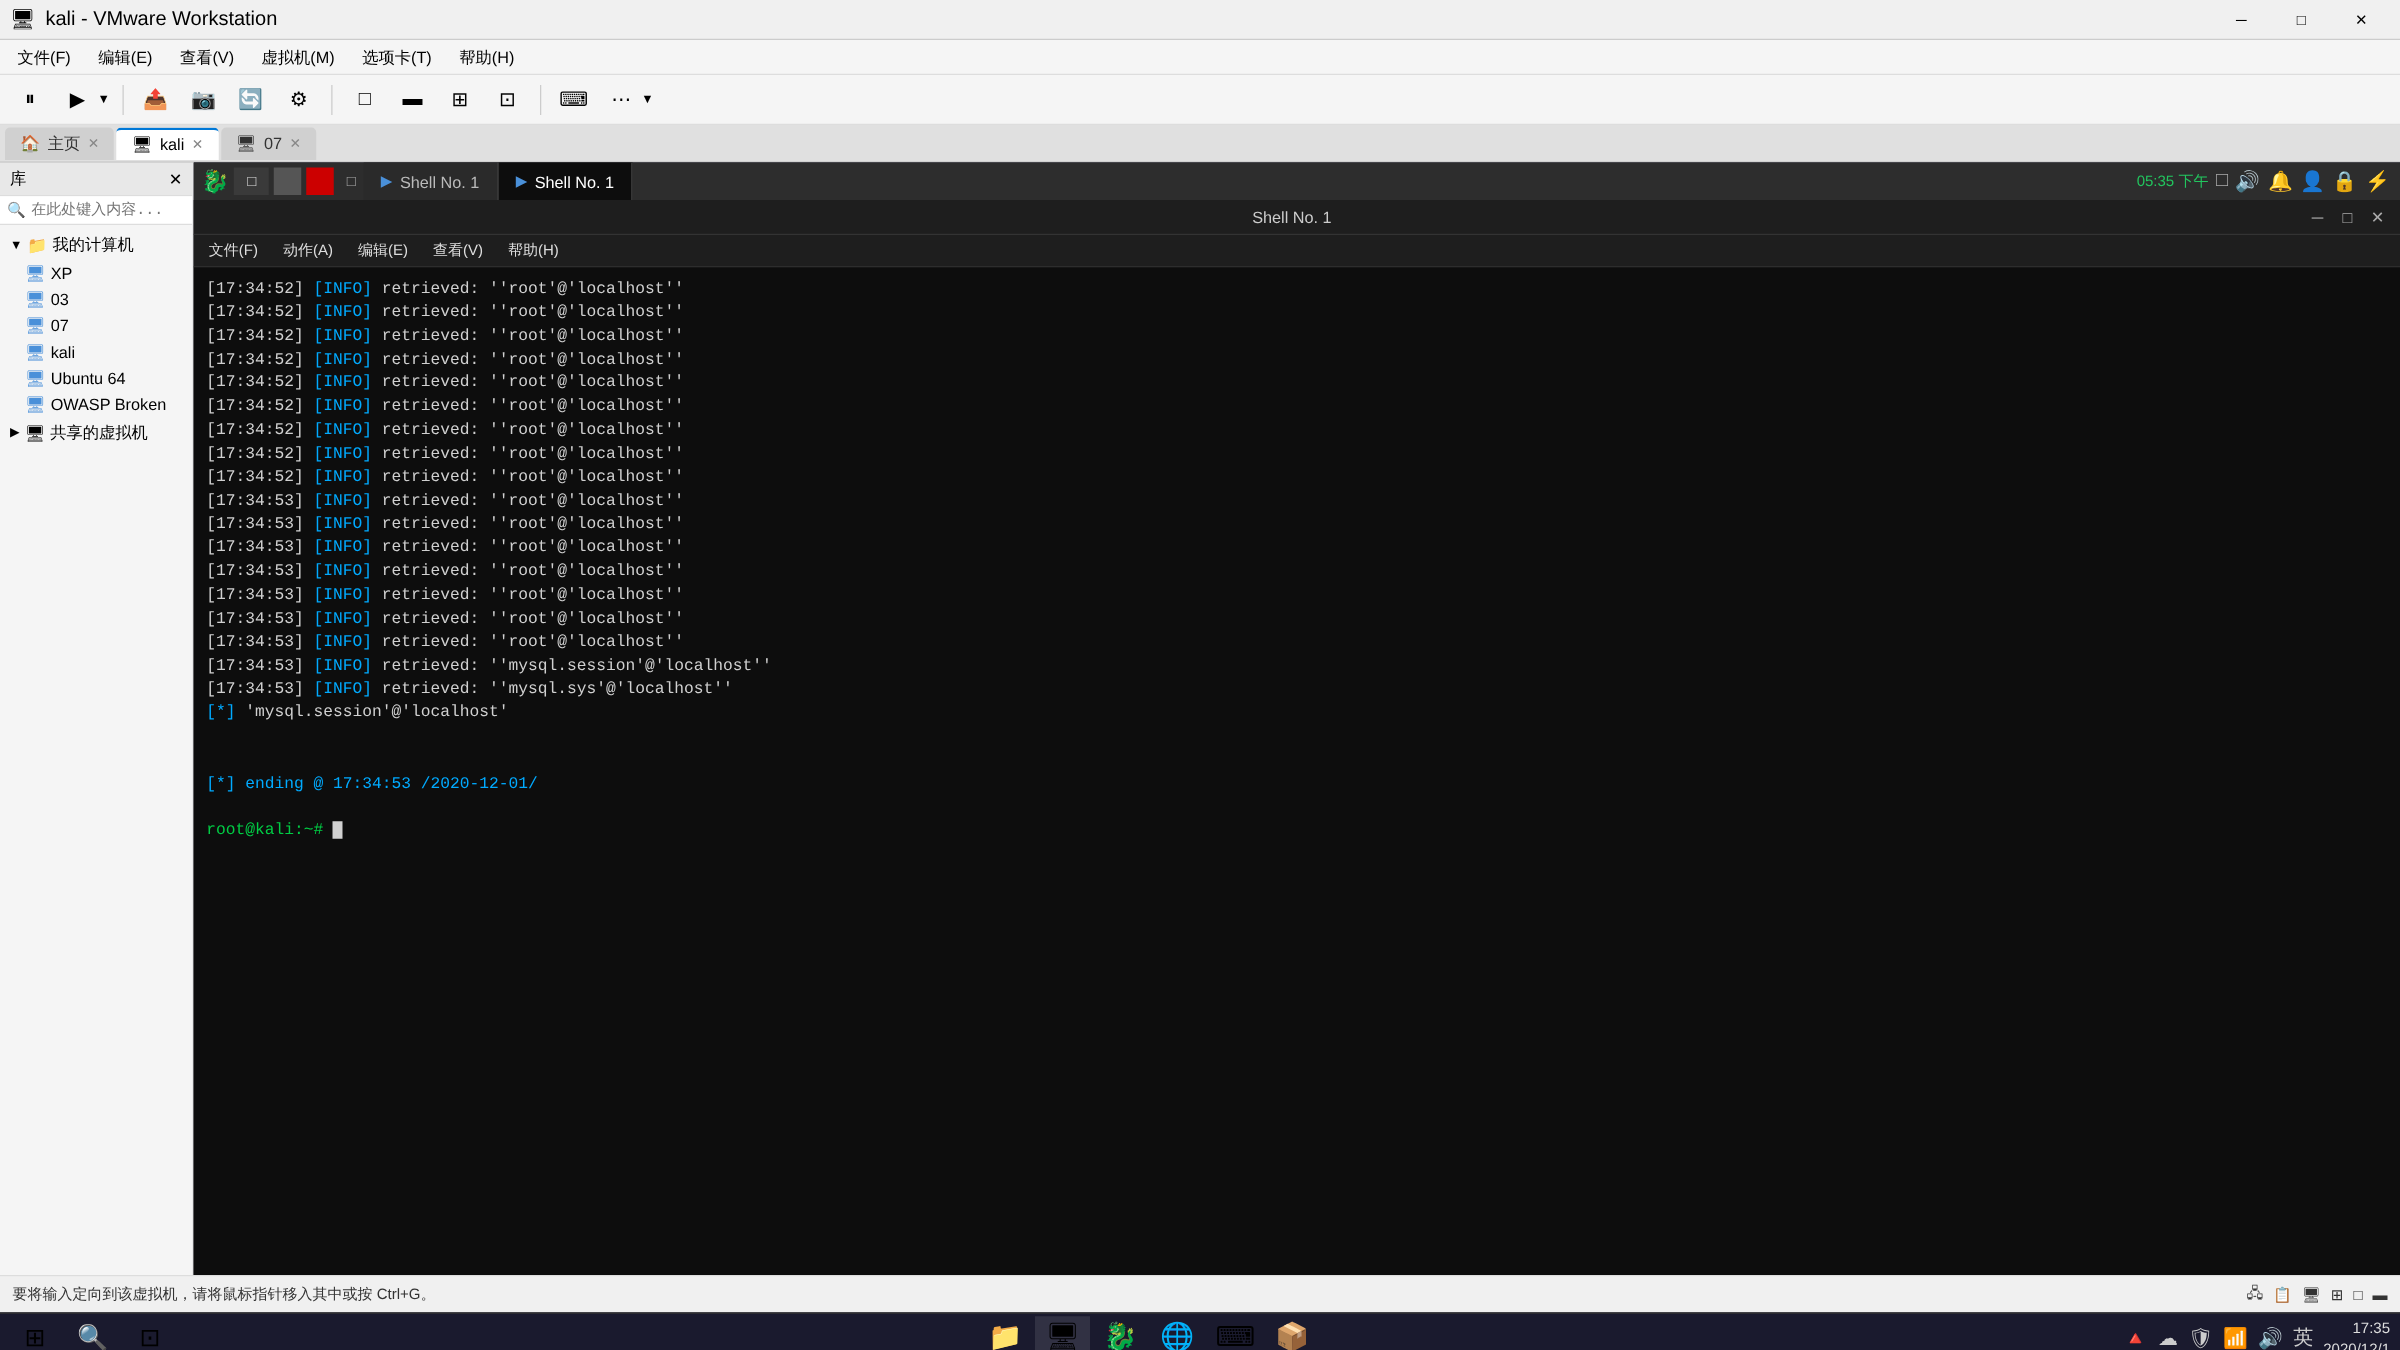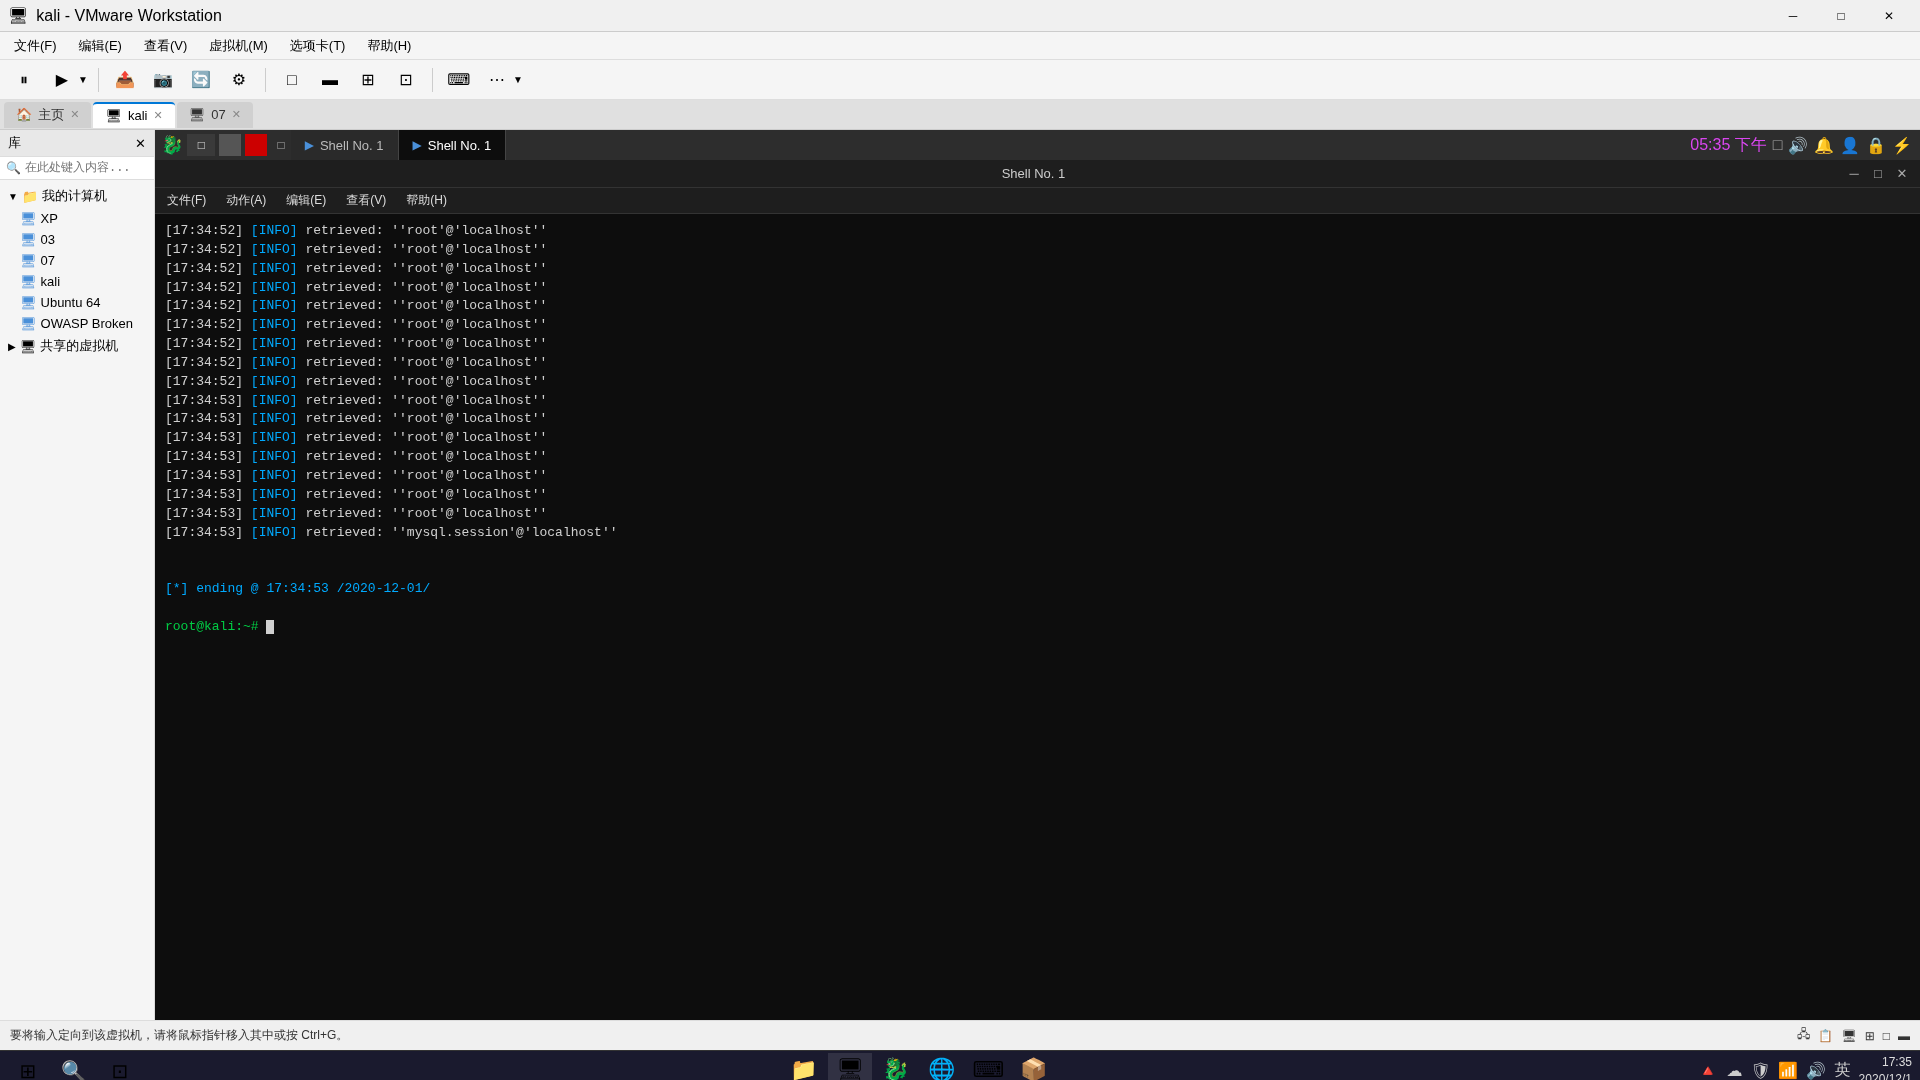--- a/index.html
+++ b/index.html
@@ -478,21 +478,21 @@
           <span class="stab-icon">▶</span>
           <span>Shell No. 1</span>
         </div>
         <div class="shell-tab active">
           <span class="stab-icon">▶</span>
           <span>Shell No. 1</span>
         </div>
       </div>
 
       <div style="display:flex;align-items:center;gap:6px;padding-right:8px;">
-        <span style="color:#d946ef;font-size:16px;text-align:right;">05:35 下午</span>
+        <span style="color:#22c55e;font-size:12px;text-align:right;">05:35 下午</span>
         <span style="color:#aaa;">□</span>
         <span style="color:#aaa;">🔊</span>
         <span style="color:#aaa;">🔔</span>
         <span style="color:#aaa;">👤</span>
         <span style="color:#aaa;">🔒</span>
         <span style="color:#aaa;">⚡</span>
       </div>
     </div>
 
     <div id="shell-container">
@@ -527,20 +527,22 @@
           <div class="term-line"><span class="term-time">[17:34:52]</span> <span class="term-info">[INFO]</span><span class="term-text"> retrieved: ''root'@'localhost''</span></div>
           <div class="term-line"><span class="term-time">[17:34:52]</span> <span class="term-info">[INFO]</span><span class="term-text"> retrieved: ''root'@'localhost''</span></div>
           <div class="term-line"><span class="term-time">[17:34:53]</span> <span class="term-info">[INFO]</span><span class="term-text"> retrieved: ''root'@'localhost''</span></div>
           <div class="term-line"><span class="term-time">[17:34:53]</span> <span class="term-info">[INFO]</span><span class="term-text"> retrieved: ''root'@'localhost''</span></div>
           <div class="term-line"><span class="term-time">[17:34:53]</span> <span class="term-info">[INFO]</span><span class="term-text"> retrieved: ''root'@'localhost''</span></div>
           <div class="term-line"><span class="term-time">[17:34:53]</span> <span class="term-info">[INFO]</span><span class="term-text"> retrieved: ''root'@'localhost''</span></div>
           <div class="term-line"><span class="term-time">[17:34:53]</span> <span class="term-info">[INFO]</span><span class="term-text"> retrieved: ''root'@'localhost''</span></div>
           <div class="term-line"><span class="term-time">[17:34:53]</span> <span class="term-info">[INFO]</span><span class="term-text"> retrieved: ''root'@'localhost''</span></div>
           <div class="term-line"><span class="term-time">[17:34:53]</span> <span class="term-info">[INFO]</span><span class="term-text"> retrieved: ''root'@'localhost''</span></div>
           <div class="term-line"><span class="term-time">[17:34:53]</span> <span class="term-info">[INFO]</span><span class="term-text"> retrieved: ''mysql.session'@'localhost''</span></div>
+          <div class="term-line"><span class="term-time">[17:34:53]</span> <span class="term-info">[INFO]</span><span class="term-text"> retrieved: ''mysql.sys'@'localhost''</span></div>
+          <div class="term-line"><span class="term-star">[*]</span><span class="term-text"> 'mysql.session'@'localhost'</span></div>
           <div class="term-line">&nbsp;</div>
           <div class="term-line">&nbsp;</div>
           <div class="term-line"><span class="term-star">[*] ending @ 17:34:53 /2020-12-01/</span></div>
           <div class="term-line">&nbsp;</div>
           <div class="term-line"><span class="term-prompt">root@kali:~# </span><span class="term-cursor"></span></div>
         </div>
     </div>
   </div>
 </div>
 

